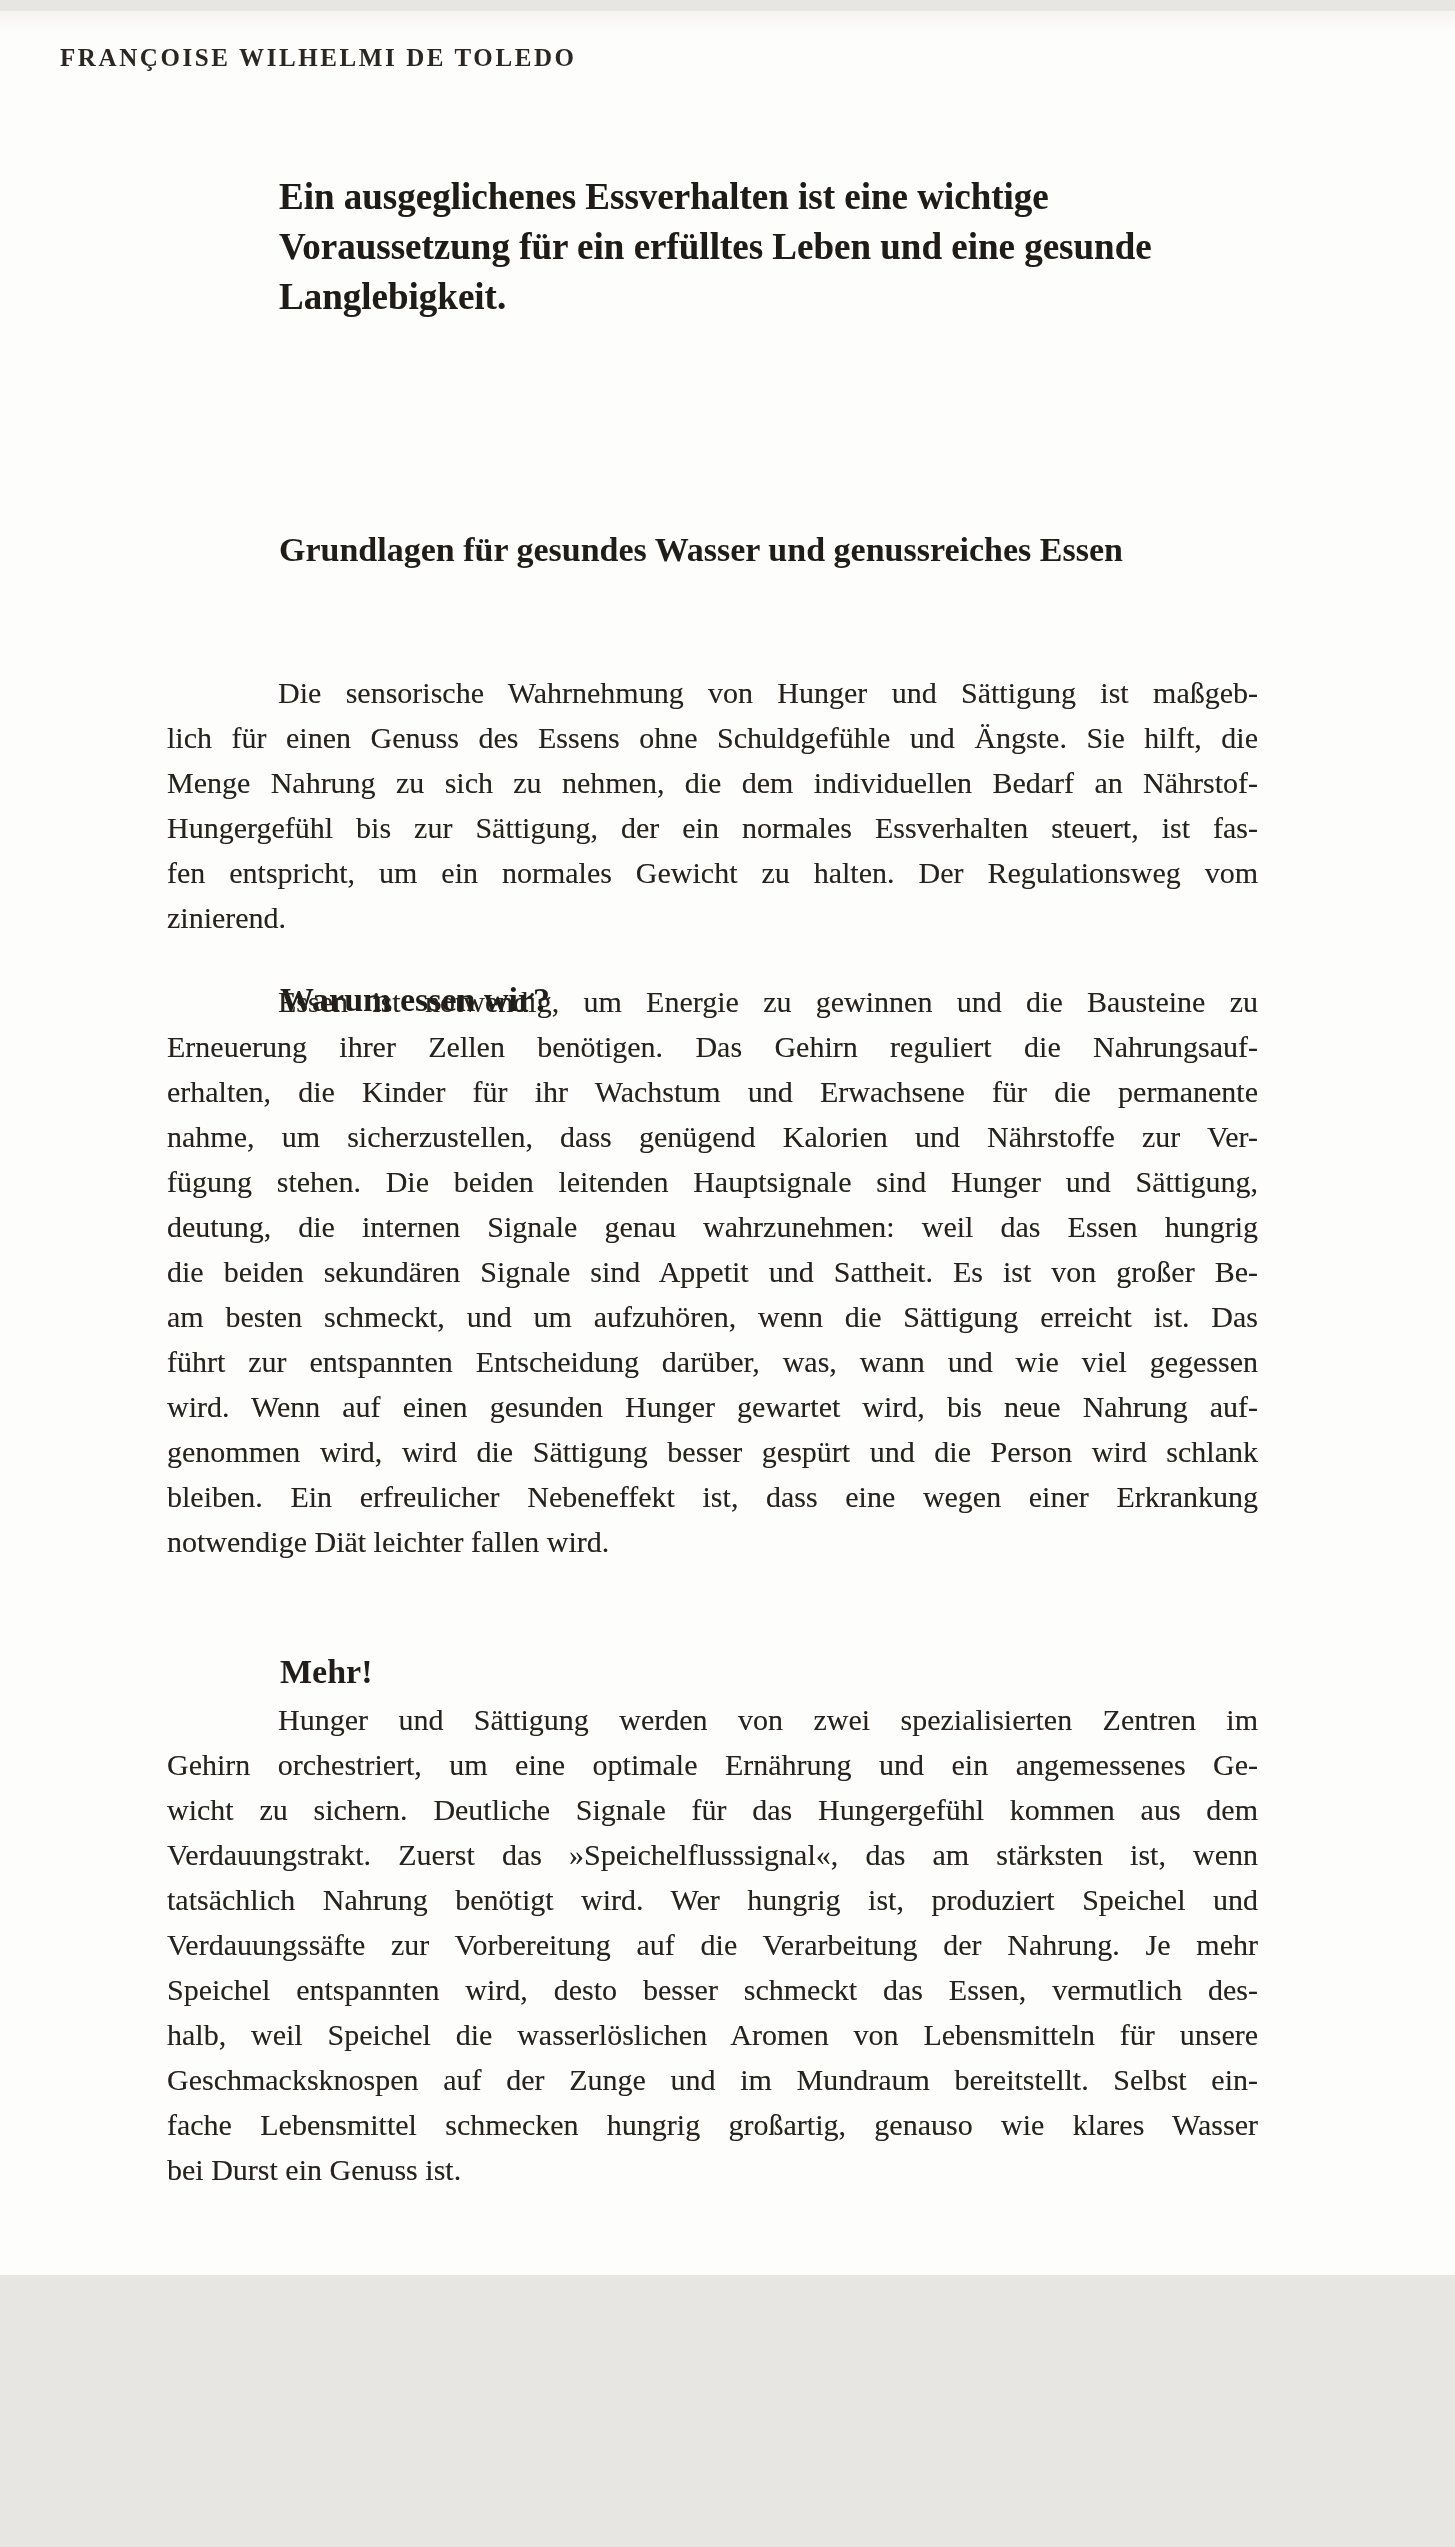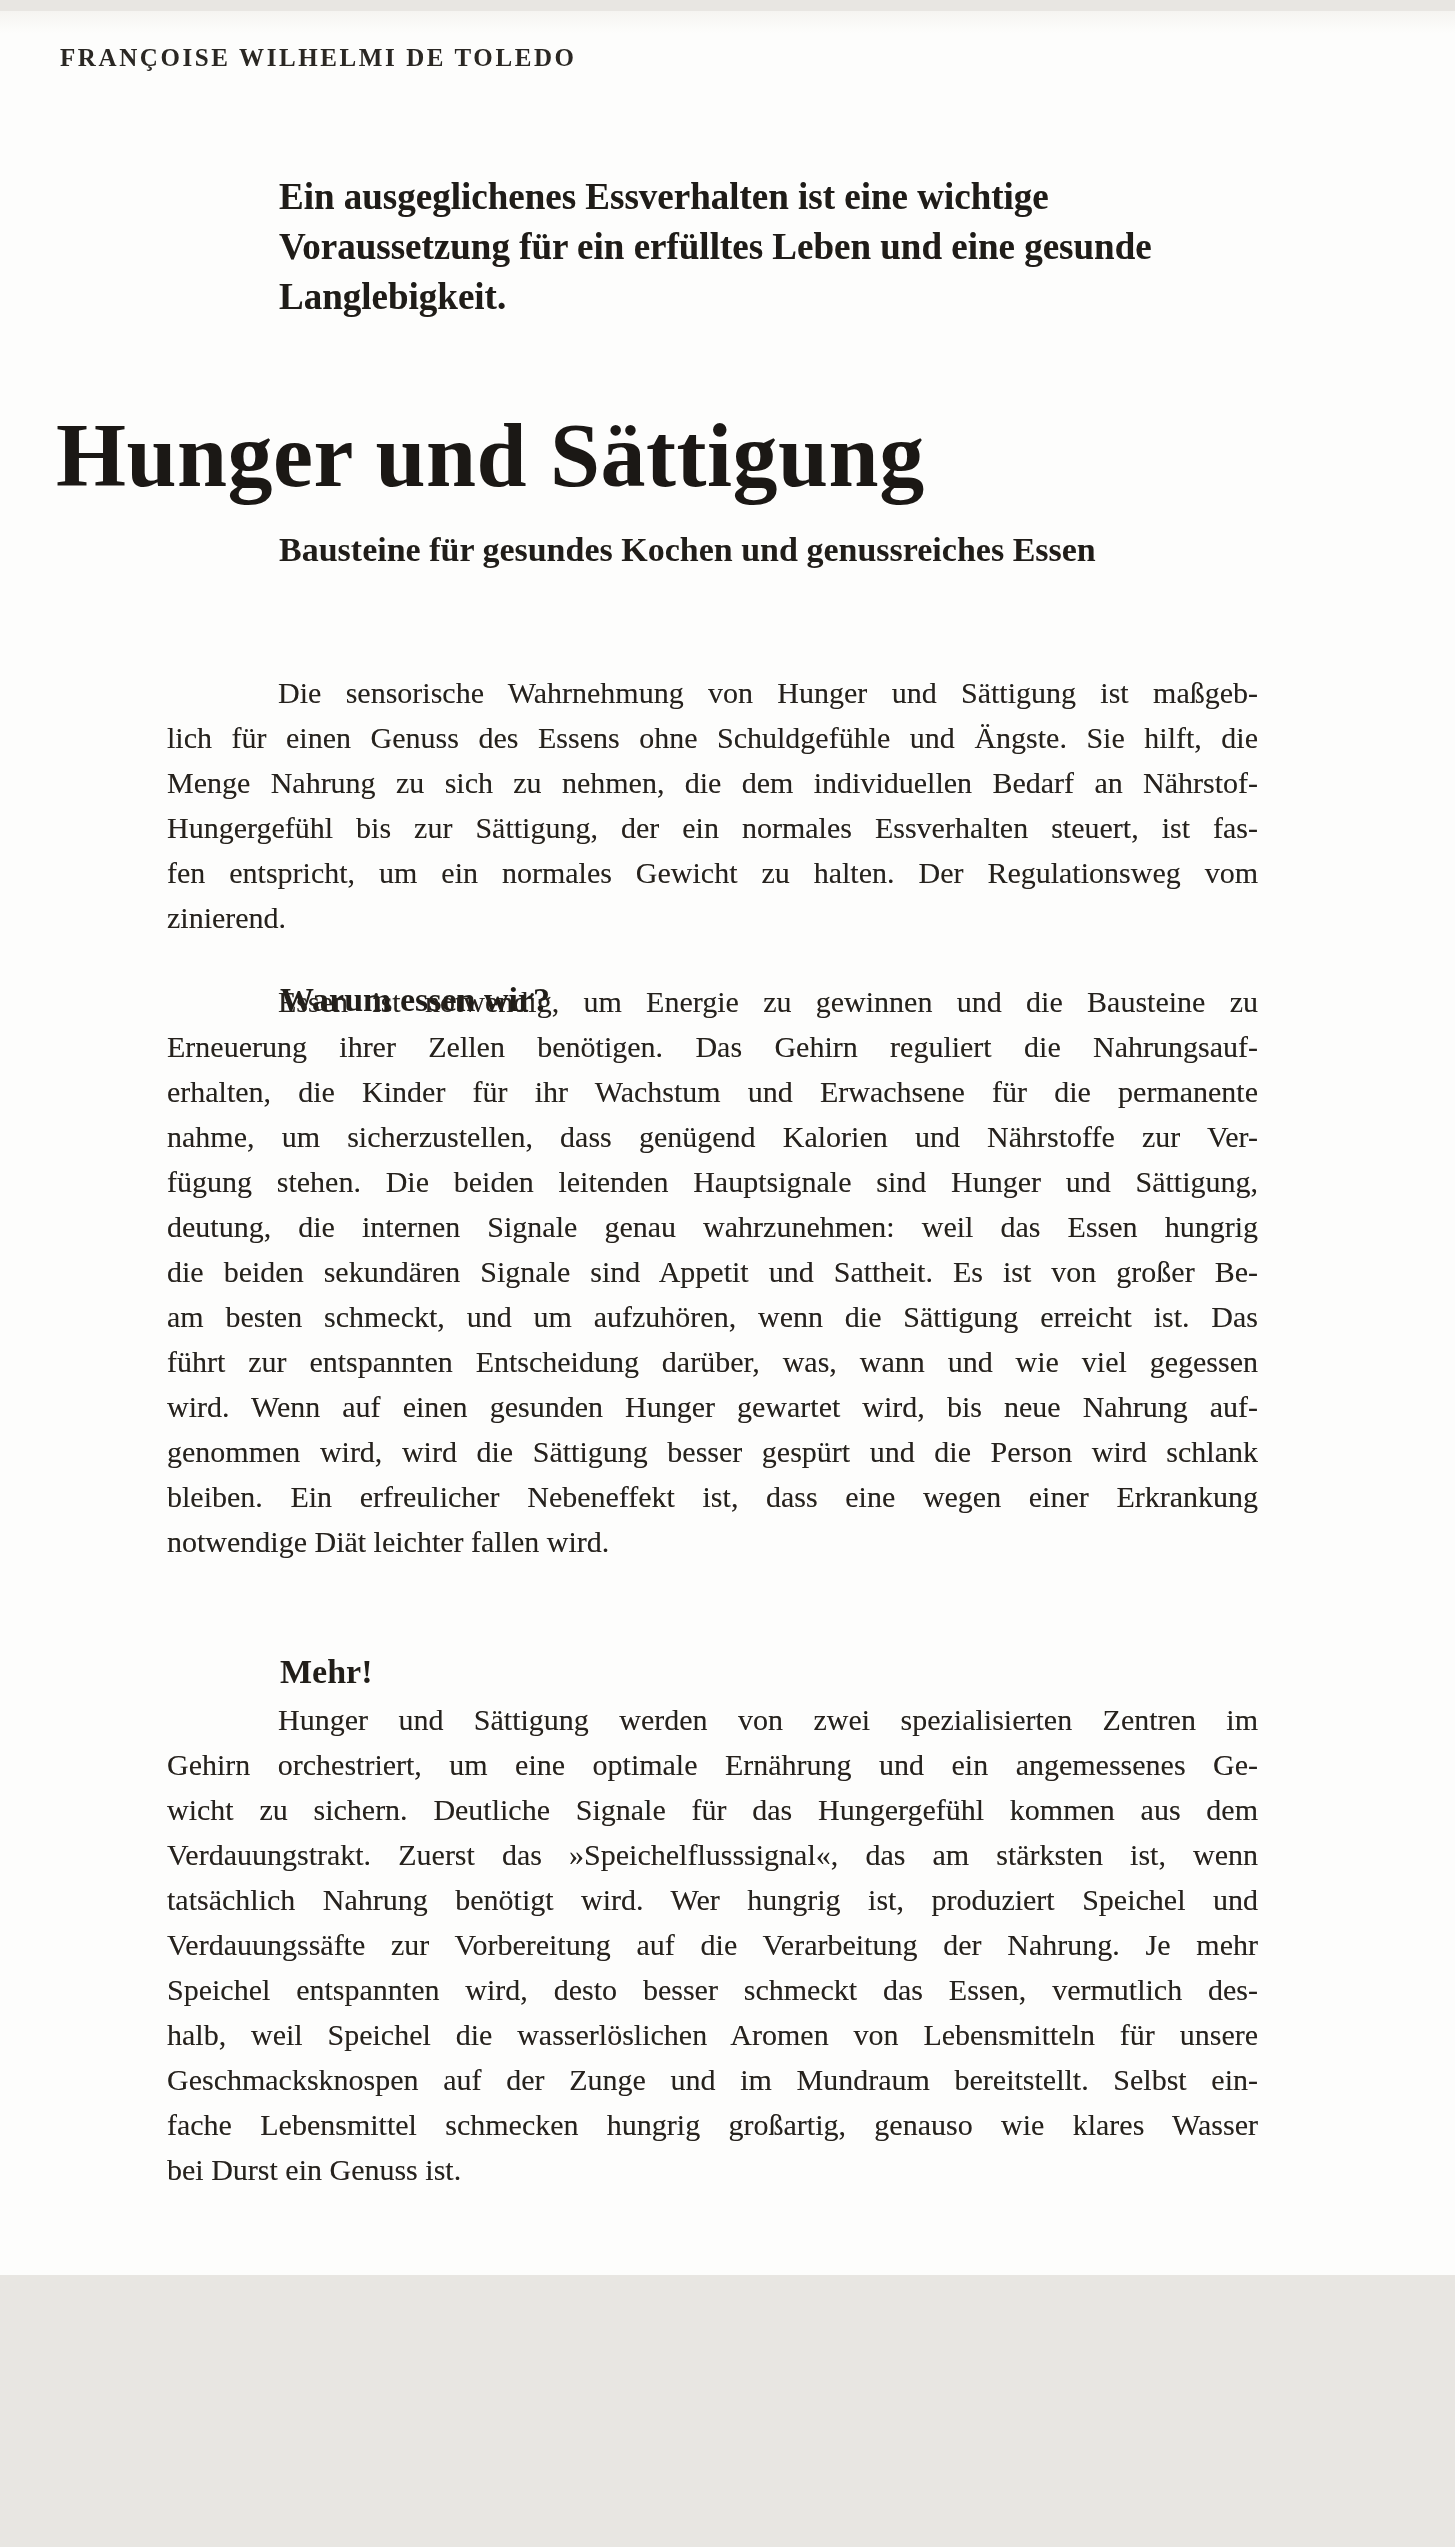--- a/index.html
+++ b/index.html
@@ -114,23 +114,22 @@
 <div class="page">
 
   <div class="author">FRANÇOISE WILHELMI DE TOLEDO</div>
 
   <div class="lead bodytext">
       <div class="pline pline-first">Ein ausgeglichenes Essverhalten ist eine wichtige</div>
       <div class="pline">Voraussetzung für ein erfülltes Leben und eine gesunde</div>
       <div class="pline pline-last">Langlebigkeit.</div>
     </div>
 
-  <h1 class="title">Hunger und Sättigung</h1>
 
-  <div class="subtitle">Bausteine für gesundes Kochen und genussreiches Essen</div>
+  <div class="subtitle">Grundlagen für gesundes Wasser und genussreiches Essen</div>
 
   <div class="para p1 bodytext">
       <div class="pline pline-first">Die sensorische Wahrnehmung von Hunger und Sättigung ist maßgeb-</div>
       <div class="pline">lich für einen Genuss des Essens ohne Schuldgefühle und Ängste. Sie hilft, die</div>
       <div class="pline">Menge Nahrung zu sich zu nehmen, die dem individuellen Bedarf an Nährstof-</div>
       <div class="pline">Hungergefühl bis zur Sättigung, der ein normales Essverhalten steuert, ist fas-</div>
       <div class="pline">fen entspricht, um ein normales Gewicht zu halten. Der Regulationsweg vom</div>
       <div class="pline pline-last">zinierend.</div>
     </div>
 

